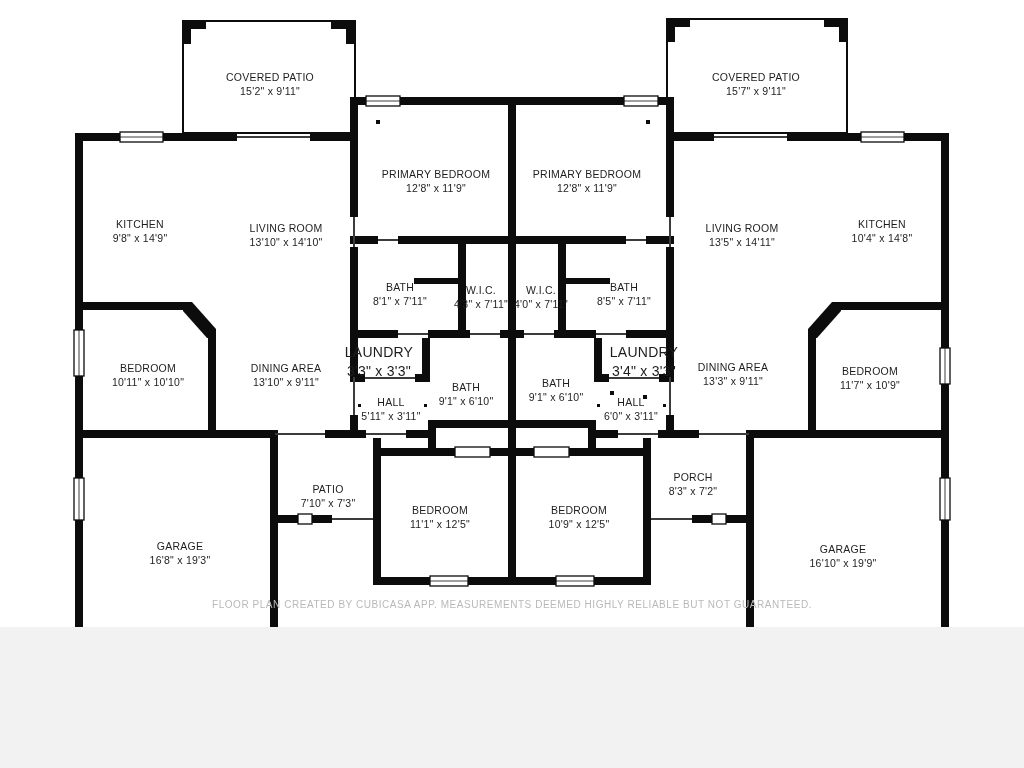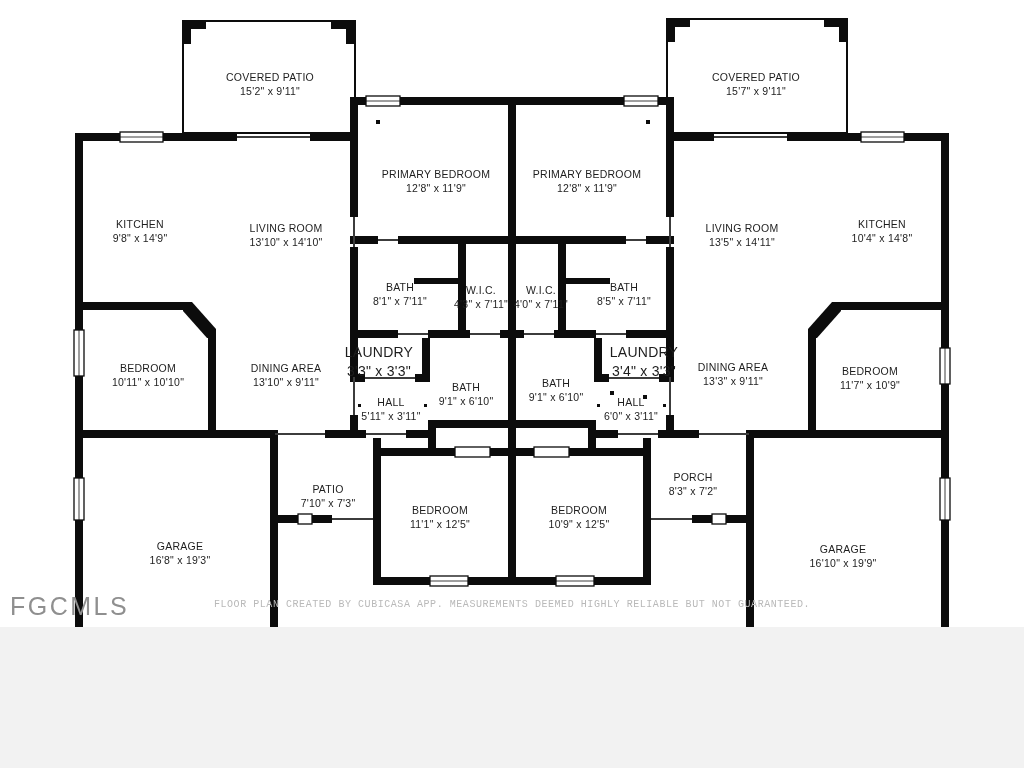--- a/index.html
+++ b/index.html
@@ -26,21 +26,20 @@
   .room-label.small { font-size:14px; }
   .watermark {
     position:absolute; left:10px; bottom:6px;
     font-size:25px; letter-spacing:2.5px;
     color: var(--watermark, #8f8f8f);
   }
   .disclaimer {
     position:absolute; left:0; right:0; bottom:17px;
     text-align:center; font-size:10px; letter-spacing:0.55px;
     color: var(--disclaimer, #b9b9b9);
-    font-family: Liberation Mono, monospace;
   }
 </style>
 </head>
 <body>
 
 <div id="stage">
 
   <svg id="plan-svg" width="1024" height="768" viewBox="0 0 1024 768">
 
     <g>
@@ -246,15 +245,14 @@
   <div class="room-label" style="left:631px; top:409px"><span>HALL</span><span class="dims">6'0" x 3'11"</span></div>
   <div class="room-label" style="left:733px; top:374px"><span>DINING AREA</span><span class="dims">13'3" x 9'11"</span></div>
   <div class="room-label" style="left:870px; top:378px"><span>BEDROOM</span><span class="dims">11'7" x 10'9"</span></div>
   <div class="room-label" style="left:328px; top:496px"><span>PATIO</span><span class="dims">7'10" x 7'3"</span></div>
   <div class="room-label" style="left:693px; top:484px"><span>PORCH</span><span class="dims">8'3" x 7'2"</span></div>
   <div class="room-label" style="left:440px; top:517px"><span>BEDROOM</span><span class="dims">11'1" x 12'5"</span></div>
   <div class="room-label" style="left:579px; top:517px"><span>BEDROOM</span><span class="dims">10'9" x 12'5"</span></div>
   <div class="room-label" style="left:180px; top:553px"><span>GARAGE</span><span class="dims">16'8" x 19'3"</span></div>
   <div class="room-label" style="left:843px; top:556px"><span>GARAGE</span><span class="dims">16'10" x 19'9"</span></div>
 
-  <div class="watermark">FGCMLS</div>
   <div class="disclaimer">FLOOR PLAN CREATED BY CUBICASA APP. MEASUREMENTS DEEMED HIGHLY RELIABLE BUT NOT GUARANTEED.</div>
 </div>
 
 </body></html>

